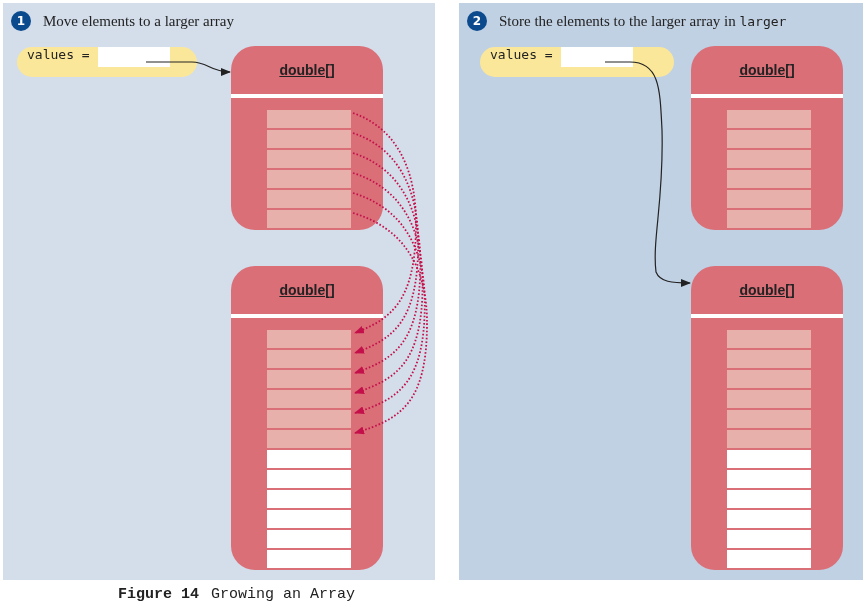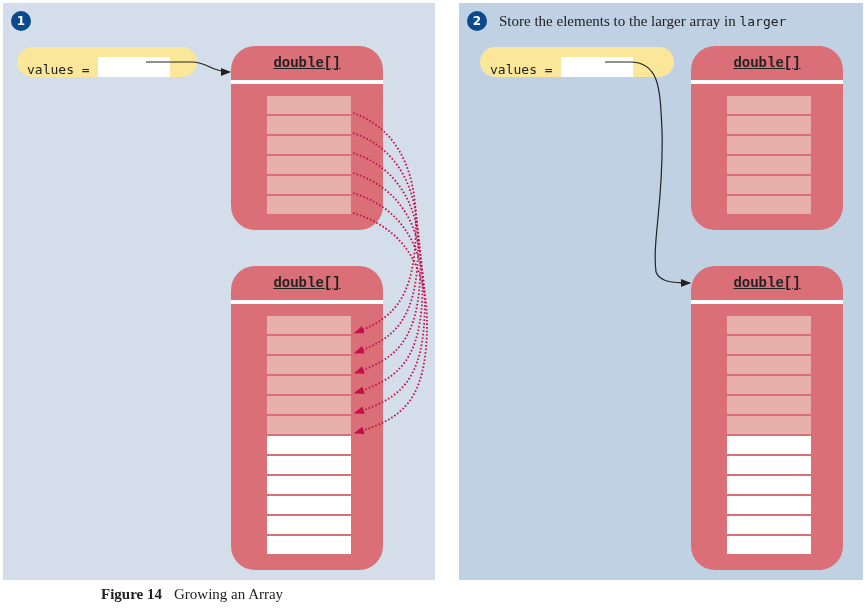--- a/index.html
+++ b/index.html
@@ -4,40 +4,41 @@
 <style>
   html,body{margin:0;padding:0;background:#ffffff;}
   body{width:866px;height:616px;position:relative;overflow:hidden;font-family:"DejaVu Serif",serif;}
   .panel{position:absolute;top:3px;height:577px;}
   #p1{left:3px;width:432px;background:#d4deeb;}
   #p2{left:459px;width:404px;background:#c1d1e4;}
   .step{position:absolute;top:8px;left:8px;display:flex;align-items:center;}
   .badge{width:20px;height:20px;border-radius:50%;background:#0b4a8c;color:#fff;font-family:"DejaVu Sans",sans-serif;font-weight:bold;font-size:12px;display:flex;align-items:center;justify-content:center;}
   .step-text{margin-left:12px;font-family:"Liberation Serif",serif;font-size:15px;color:#222;}
   .step-text code{font-family:"DejaVu Sans Mono",monospace;font-size:13px;}
-  .var{position:absolute;height:30px;background:#fbe79a;border-radius:15px;display:flex;align-items:flex-end;}
+  .var{position:absolute;height:30px;background:#fbe79a;border-radius:15px;display:flex;align-items:flex-start;}
   .var-label{font-family:"DejaVu Sans Mono",monospace;font-size:13px;color:#222;margin-left:10px;white-space:pre;}
   .var-box{width:72px;height:20px;background:#fff;margin-left:8px;}
   .arr{position:absolute;background:#da6f78;border-radius:24px;width:152px;}
-  .arr-title{height:34px;display:flex;align-items:center;justify-content:center;font-family:Liberation Mono, monospace;font-weight:bold;font-size:14px;color:#222;text-decoration:underline;}
+  .arr-title{height:48px;display:flex;align-items:center;justify-content:center;font-family:Liberation Sans, sans-serif;font-weight:bold;font-size:14px;color:#222;text-decoration:underline;}
   .arr-sep{height:4px;background:#fff;}
   .cells{margin:12px 0 0 36px;width:84px;}
   .cell{height:18px;margin-bottom:2px;}
   .cell.old{background:#e8b0aa;}
   .cell.new{background:#ffffff;}
-  .caption{position:absolute;top:586px;left:101px;font-family:Liberation Serif, serif;font-size:15px;color:#222;}
+  .caption{position:absolute;top:586px;left:118px;font-family:Liberation Mono, monospace;font-size:15px;color:#222;}
   .caption b{font-weight:bold;margin-right:12px;}
   svg.overlay{position:absolute;left:0;top:0;pointer-events:none;}
 </style>
 </head>
 <body>
 
 <div class="panel" id="p1">
   <div class="step">
     <div class="badge">1</div>
+    <div class="step-text">Move elements to a larger array</div>
   </div>
   <div class="var" style="left:14px;top:44px;width:180px;">
     <span class="var-label">values =</span>
     <span class="var-box"></span>
   </div>
   <div class="arr" style="left:228px;top:43px;height:184px;">
     <div class="arr-title">double[]</div>
     <div class="arr-sep"></div>
     <div class="cells">
       <div class="cell old"></div>

